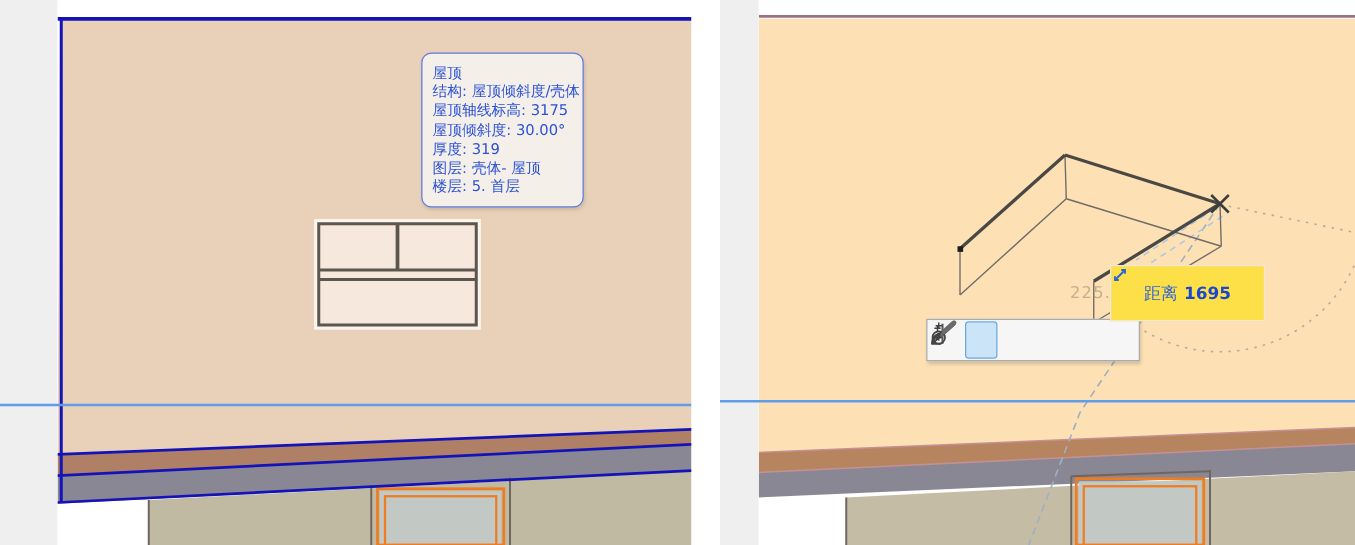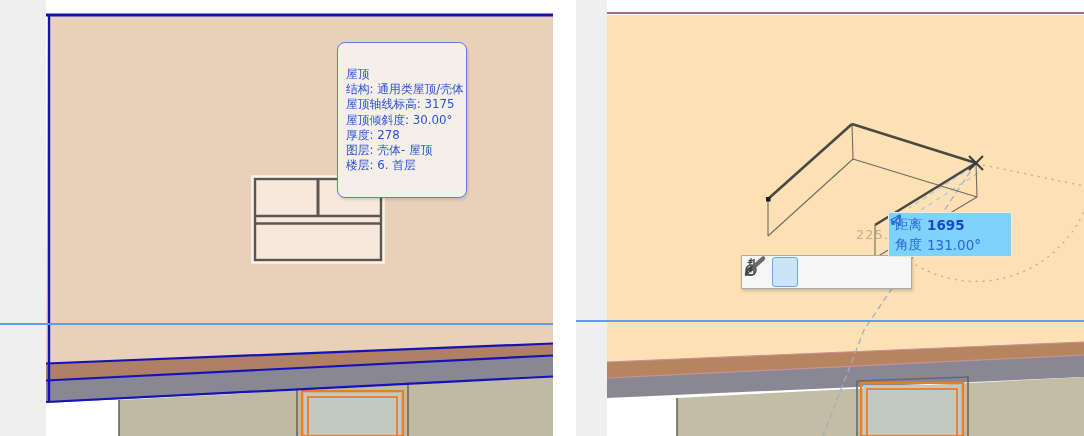--- a/index.html
+++ b/index.html
@@ -17,29 +17,29 @@
   .viewport svg { position:absolute; left:0; top:0; }
 
   .guide-line { position:absolute; height:2px; background:#5f9de8; z-index:4; }
   #guide-left  { left:0;   top:323px; width:553px; }
   #guide-right { left:576px; top:320px; width:508px; }
 
   
   .info-tip {
     position:absolute; left:291px; top:42px; width:130px; z-index:10;
     background:#f4f0e9; border:1.6px solid #5d7ce0; border-radius:8px;
-    padding:24px 8px; color:#2b50d5; font-size:11.8px; line-height:15.2px;
+    padding:8px 8px; color:#2b50d5; font-size:11.8px; line-height:15.2px;
     box-shadow:1px 2px 3px rgba(0,0,0,0.12); white-space:nowrap; overflow:hidden;
   }
 
   
   .measure-tip {
     position:absolute; left:281px; top:212px; width:124px; height:45px; z-index:10;
-    background:#7dd3fc; border:1px solid #efe8d6; padding:2px 6px;
-    display:flex; flex-direction:column; justify-content:center; gap:2px;
+    background:#fde047; border:1px solid #efe8d6; padding:2px 6px;
+    display:flex; flex-direction:row; justify-content:center; gap:2px;
     font-size:13.5px; color:#2e64d9;
   }
   .measure-row { display:flex; align-items:center; gap:5px; white-space:nowrap; }
   .measure-row .val-bold { font-weight:bold; color:#1b46cf; }
   .m-icon { width:14px; height:14px; flex:0 0 14px; }
 
   .faded-angle {
     position:absolute; left:249px; top:227px; z-index:2;
     font-size:13px; color:rgba(150,135,105,0.55); letter-spacing:1px;
   }
@@ -95,26 +95,26 @@
         <line x1="0" y1="15" x2="507" y2="15" stroke-width="3"></line>
         <line x1="3" y1="14" x2="3" y2="402" stroke-width="2.4"></line>
         <line x1="0" y1="363.5" x2="507" y2="343.5" stroke-width="2.2"></line>
         <line x1="0" y1="380.5" x2="507" y2="355.5" stroke-width="2.2"></line>
         <line x1="0" y1="402" x2="507" y2="376.5" stroke-width="2.2"></line>
       </g>
     </svg>
 
     <div class="info-tip">
       <div>屋顶</div>
-      <div>结构: 通用类屋顶/壳体</div>
+      <div>结构: 屋顶倾斜度/壳体</div>
       <div>屋顶轴线标高: 3175</div>
       <div>屋顶倾斜度: 30.00°</div>
-      <div>厚度: 278</div>
+      <div>厚度: 319</div>
       <div>图层: 壳体- 屋顶</div>
-      <div>楼层: 6. 首层</div>
+      <div>楼层: 5. 首层</div>
     </div>
   </div>
 
   <div id="right-viewport" class="viewport">
     <svg width="477" height="436" viewBox="0 0 477 436">
 
       <line x1="0" y1="13" x2="477" y2="13" stroke="#9b7080" stroke-width="2.2"></line>
       <polygon points="0,15 477,15 477,342 0,362" fill="#fde1b5"></polygon>
       <polygon points="0,362 477,342 477,355 0,378" fill="#b68560"></polygon>
       <polygon points="0,378 477,355 477,377 0,398" fill="#8a8794"></polygon>
@@ -167,27 +167,20 @@
     <div class="measure-tip">
       <div class="measure-row">
         <svg class="m-icon" viewBox="0 0 14 14">
           <line x1="3" y1="11" x2="11" y2="3" stroke="#2e64d9" stroke-width="1.5"></line>
           <polyline points="8,3 11,3 11,6" fill="none" stroke="#2e64d9" stroke-width="1.5"></polyline>
           <polyline points="3,8 3,11 6,11" fill="none" stroke="#2e64d9" stroke-width="1.5"></polyline>
         </svg>
         <span>距离</span>
         <span class="val-bold">1695</span>
       </div>
-      <div class="measure-row">
-        <svg class="m-icon" viewBox="0 0 14 14">
-          <polygon points="2,7 11,2 11,12" fill="none" stroke="#2e64d9" stroke-width="1.3"></polygon>
-        </svg>
-        <span>角度</span>
-        <span>131.00°</span>
-      </div>
     </div>
 
     <div class="pet-palette">
       <div class="tool-btn">
         <svg width="24" height="22" viewBox="0 0 24 22">
             <line x1="12" y1="3" x2="12" y2="19" stroke="#555" stroke-width="1.6"></line>
           </svg>
       </div>
       <div class="tool-btn selected">
         <svg width="24" height="22" viewBox="0 0 24 22">

